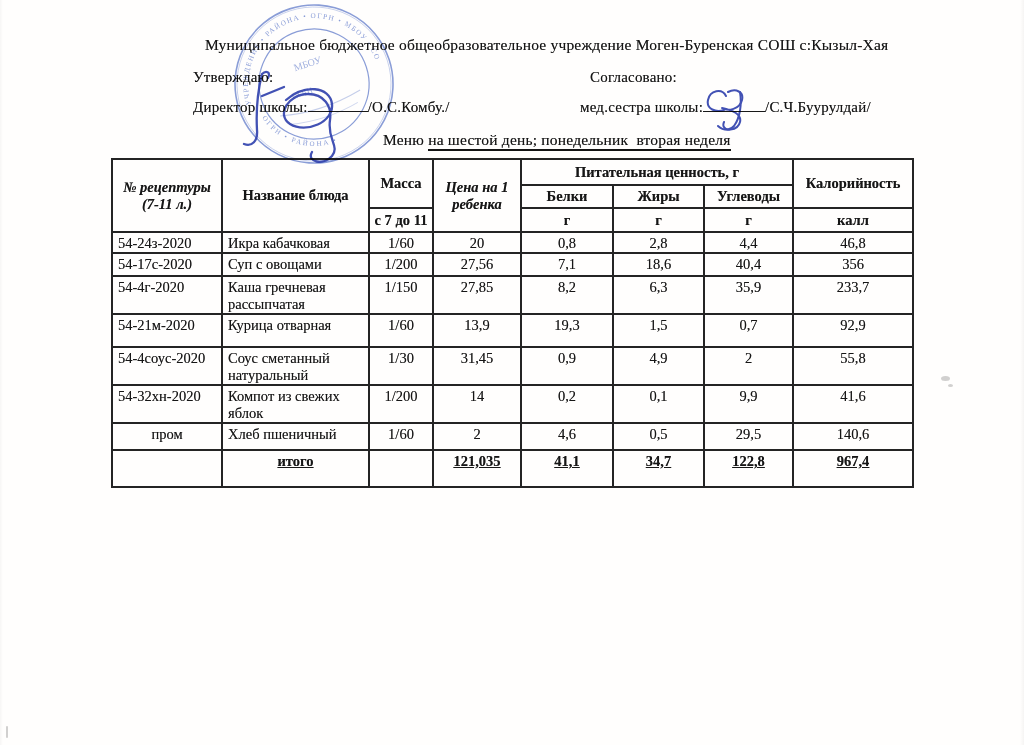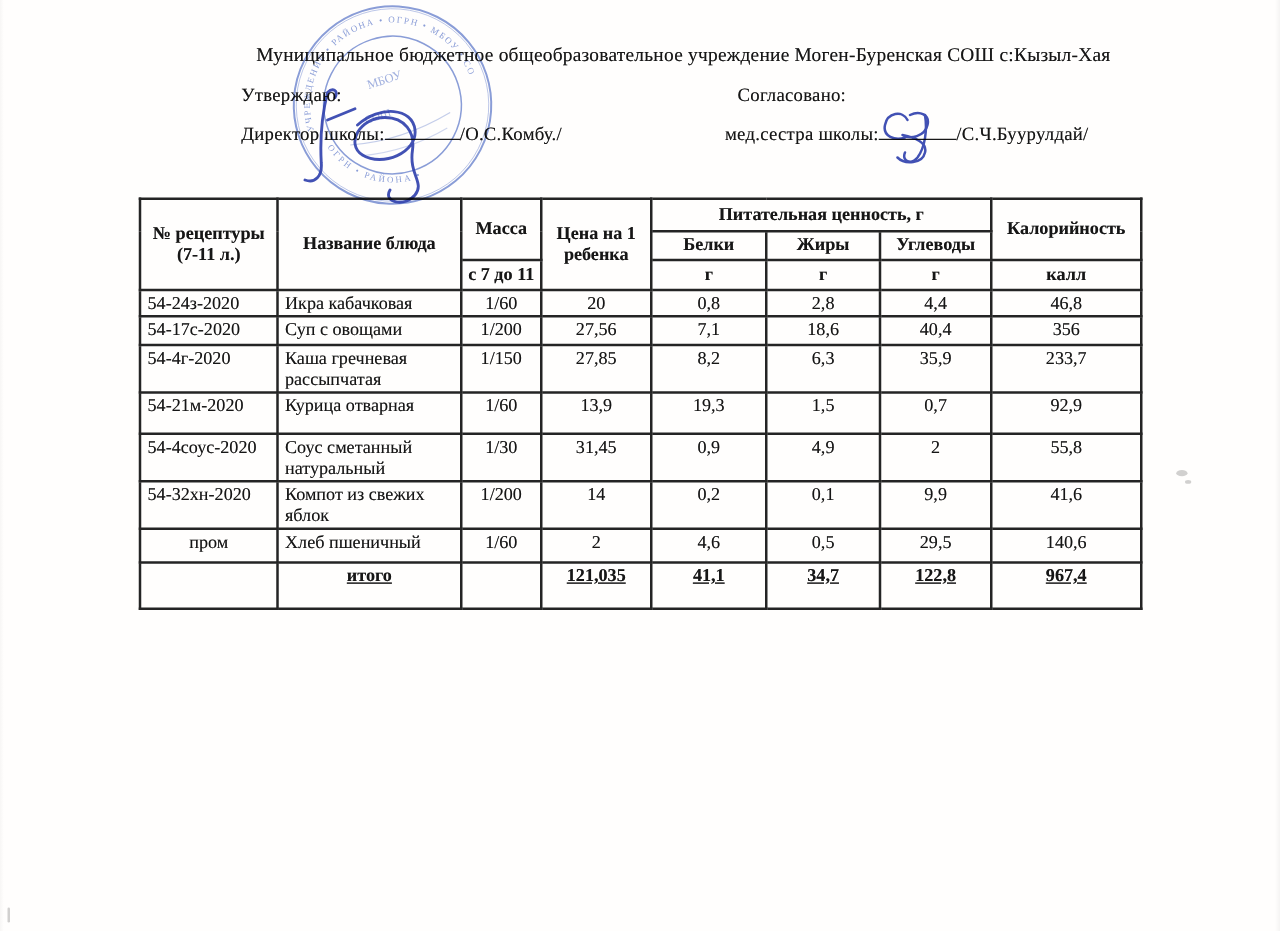--- a/index.html
+++ b/index.html
@@ -44,21 +44,21 @@
   .menu th, .menu td {
     border:2px solid #242424;
     font-size:14.5px;
     text-shadow:0 0 0.4px rgba(20,20,20,0.5);
     overflow:hidden;
   }
   .menu thead th { font-weight:bold; text-align:center; vertical-align:middle; padding:2px 2px; }
   .menu thead tr:nth-child(1){ height:26px; }
   .menu thead tr:nth-child(2){ height:22px; }
   .menu thead tr:nth-child(3){ height:24px; }
-  .pre { white-space:pre-line; }
+  .pre { white-space:pre-line;font-style:italic; }
   .menu tbody td { vertical-align:top; padding:2px 3px 0 3px; }
   .menu tbody td.l { text-align:left; padding-left:5px; }
   .menu tbody td.c { text-align:center; }
   .menu tbody td.b { font-weight:bold; }
   .menu tbody tr:nth-child(1){ height:21px; }
   .menu tbody tr:nth-child(2){ height:23px; }
   .menu tbody tr:nth-child(3){ height:35px; }
   .menu tbody tr:nth-child(4){ height:33px; }
   .menu tbody tr:nth-child(5){ height:35px;padding-left:48px; }
   .menu tbody tr:nth-child(6){ height:37px; }
@@ -79,20 +79,24 @@
   <div class="txt agree">Согласовано:</div>
 
   <div class="txt sig-line nurse-line">
     <span>мед.сестра школы:</span><span class="blank nurse"></span><span>/С.Ч.Буурулдай/</span>
   </div>
 
   <div class="txt sig-line director-line">
     <span>Директор школы:</span><span class="blank dir"></span><span>/О.С.Комбу./</span>
   </div>
 
+  <div class="txt menu-line">
+    <span>Меню</span>
+    <span class="menu-underline">на шестой день; понедельник  вторая неделя</span>
+  </div>
 
   <table class="menu">
     <colgroup>
       <col style="width:110px">
         <col style="width:147px">
         <col style="width:64px">
         <col style="width:88px">
       <col style="width:92px">
         <col style="width:91px">
         <col style="width:89px">

